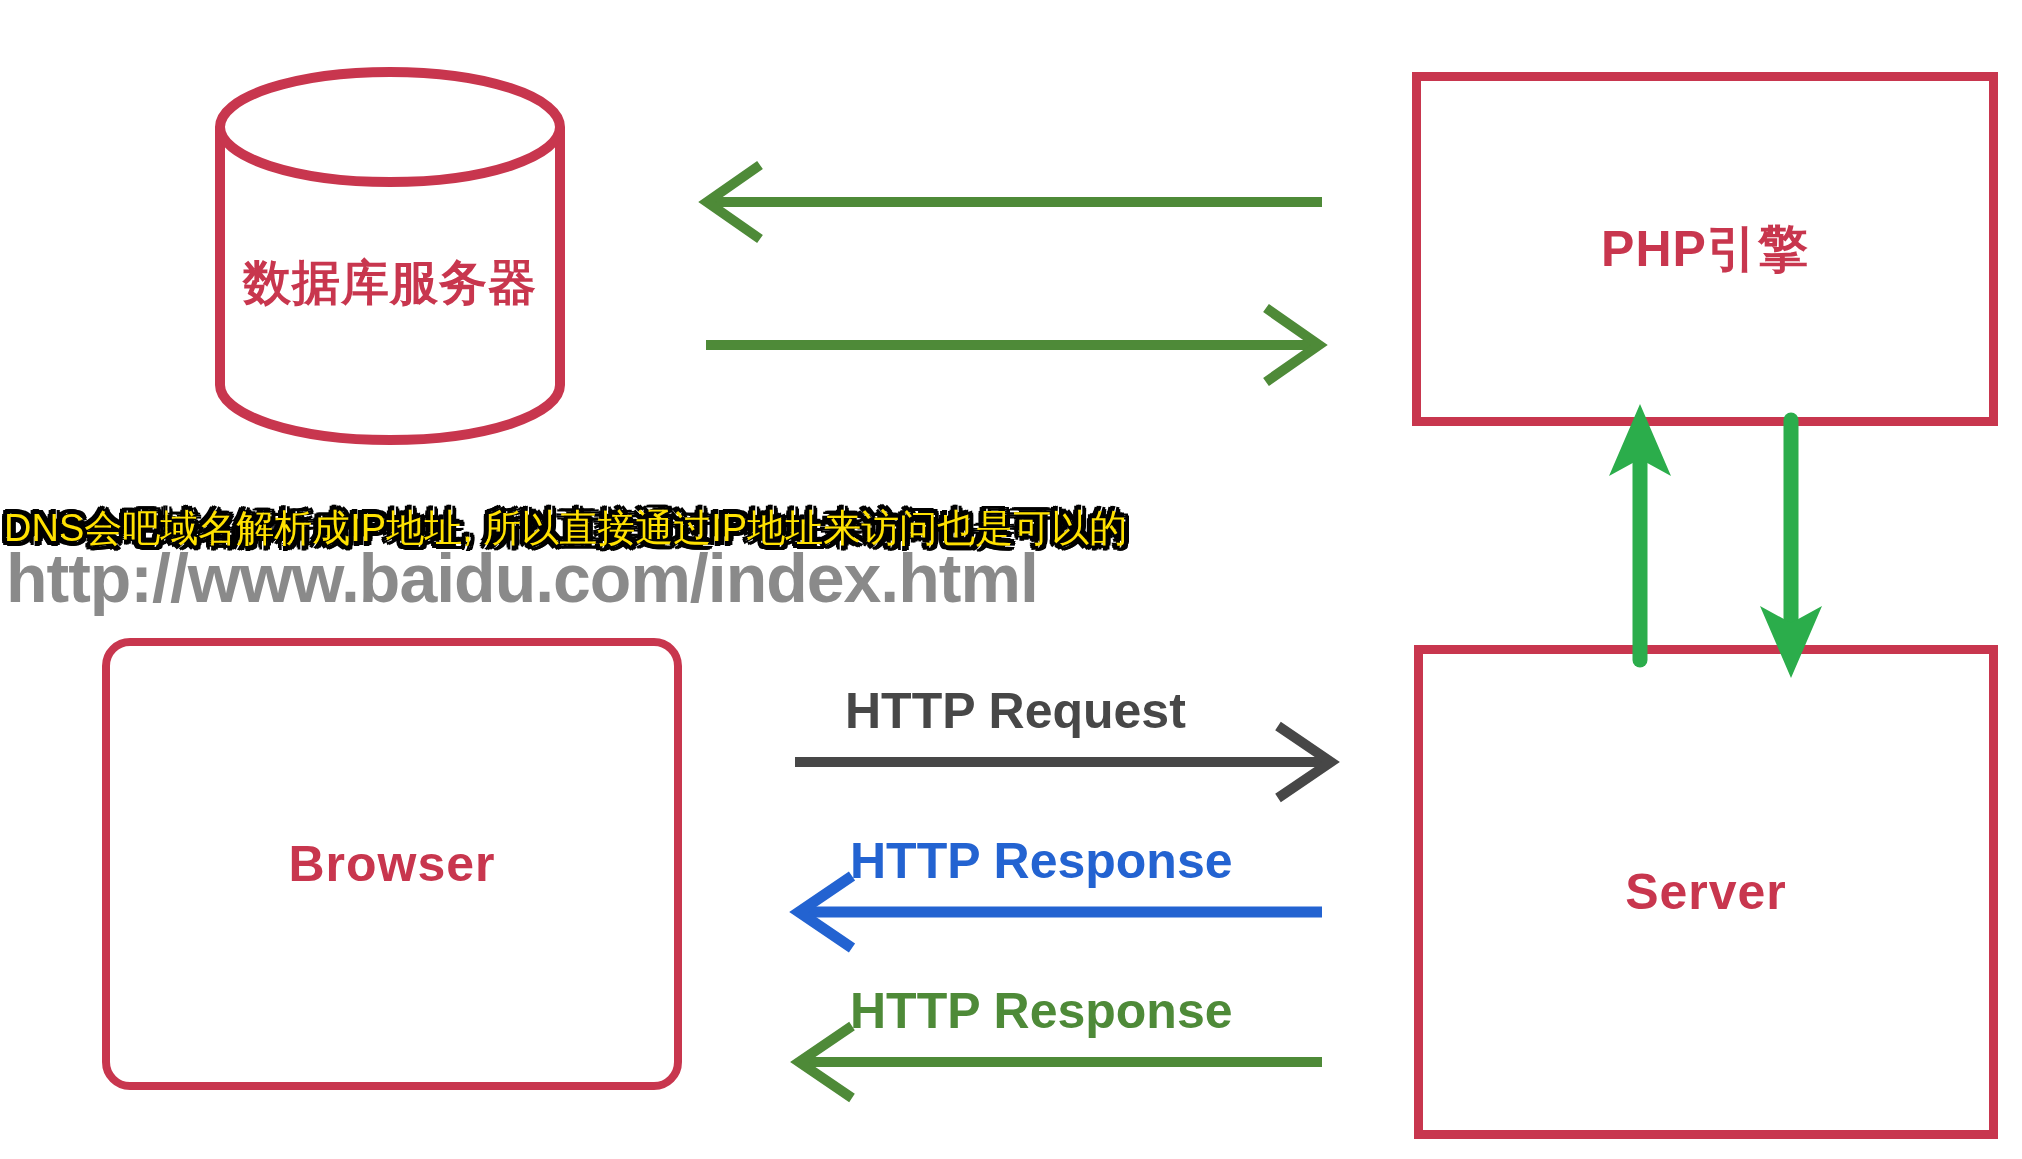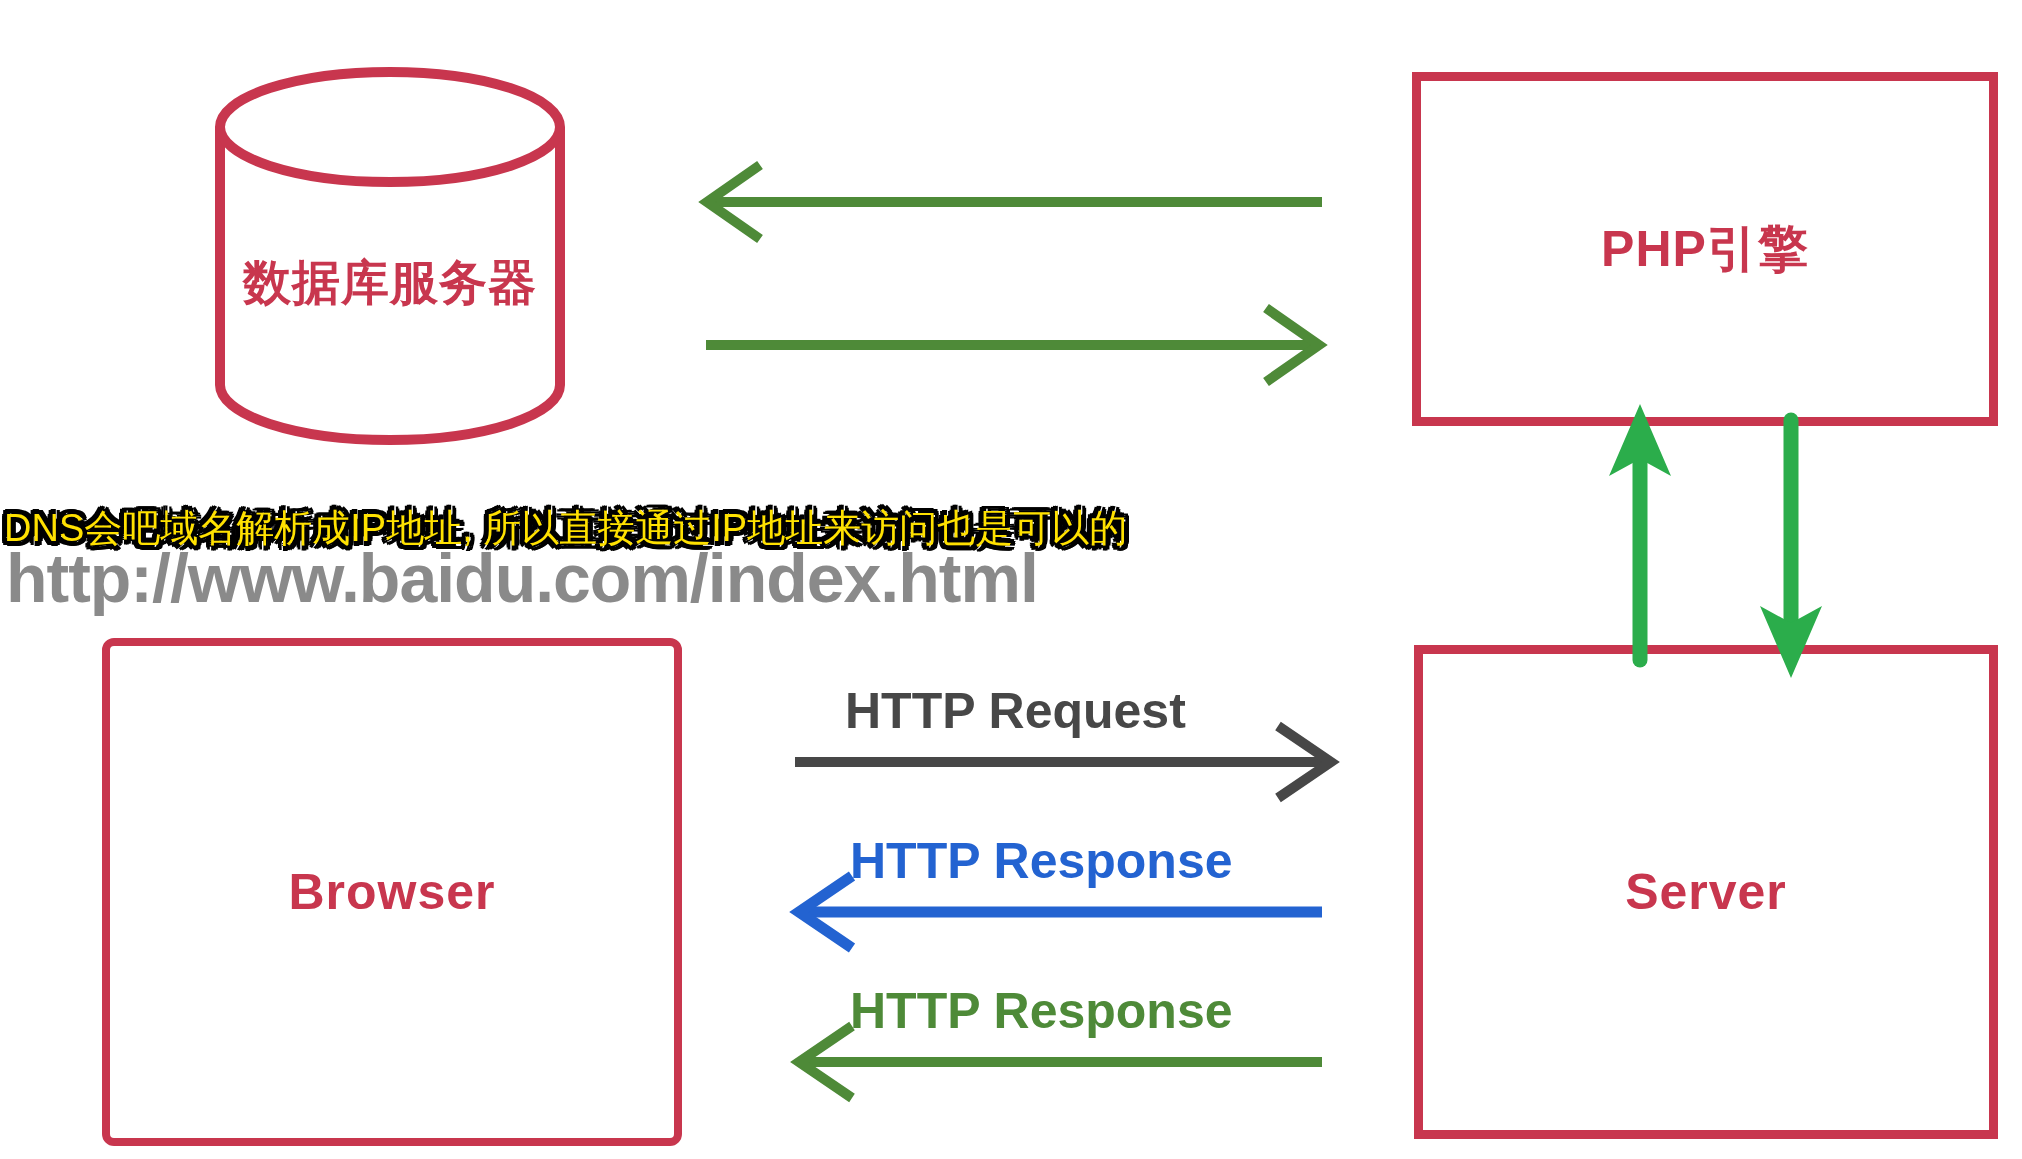--- a/index.html
+++ b/index.html
@@ -8,21 +8,21 @@
     width:2022px;height:1159px;
     background:#ffffff;
     overflow:hidden;
     font-family:"Liberation Sans","DejaVu Sans",sans-serif;
   }
   .stage svg{position:absolute;left:0;top:0;}
   
   .box{position:absolute;border:9px solid #C8364E;display:flex;align-items:center;justify-content:center;box-sizing:border-box;background:transparent;}
   .box-php{left:1412px;top:72px;width:586px;height:354px;}
   .box-server{left:1414px;top:645px;width:584px;height:494px;}
-  .box-browser{left:102px;top:638px;width:580px;height:508px;border-radius:12px;border-width:8px;}
+  .box-browser{left:102px;top:638px;width:580px;height:452px;border-radius:28px;border-width:8px;}
   .box-label{color:#C8364E;font-weight:bold;font-size:50px;letter-spacing:1px;}
   
   .db-label{position:absolute;left:190px;top:253px;width:400px;text-align:center;color:#C8364E;font-weight:bold;font-size:48px;line-height:60px;letter-spacing:1px;}
   
   .dns-note{
     position:absolute;left:4px;top:505px;width:1200px;
     color:#FFE100;font-weight:normal;font-size:38px;line-height:46px;
     text-shadow:
       -5px 0 0 #000,5px 0 0 #000,0 -5px 0 #000,0 5px 0 #000,
       -4px -4px 0 #000,4px -4px 0 #000,-4px 4px 0 #000,4px 4px 0 #000,

